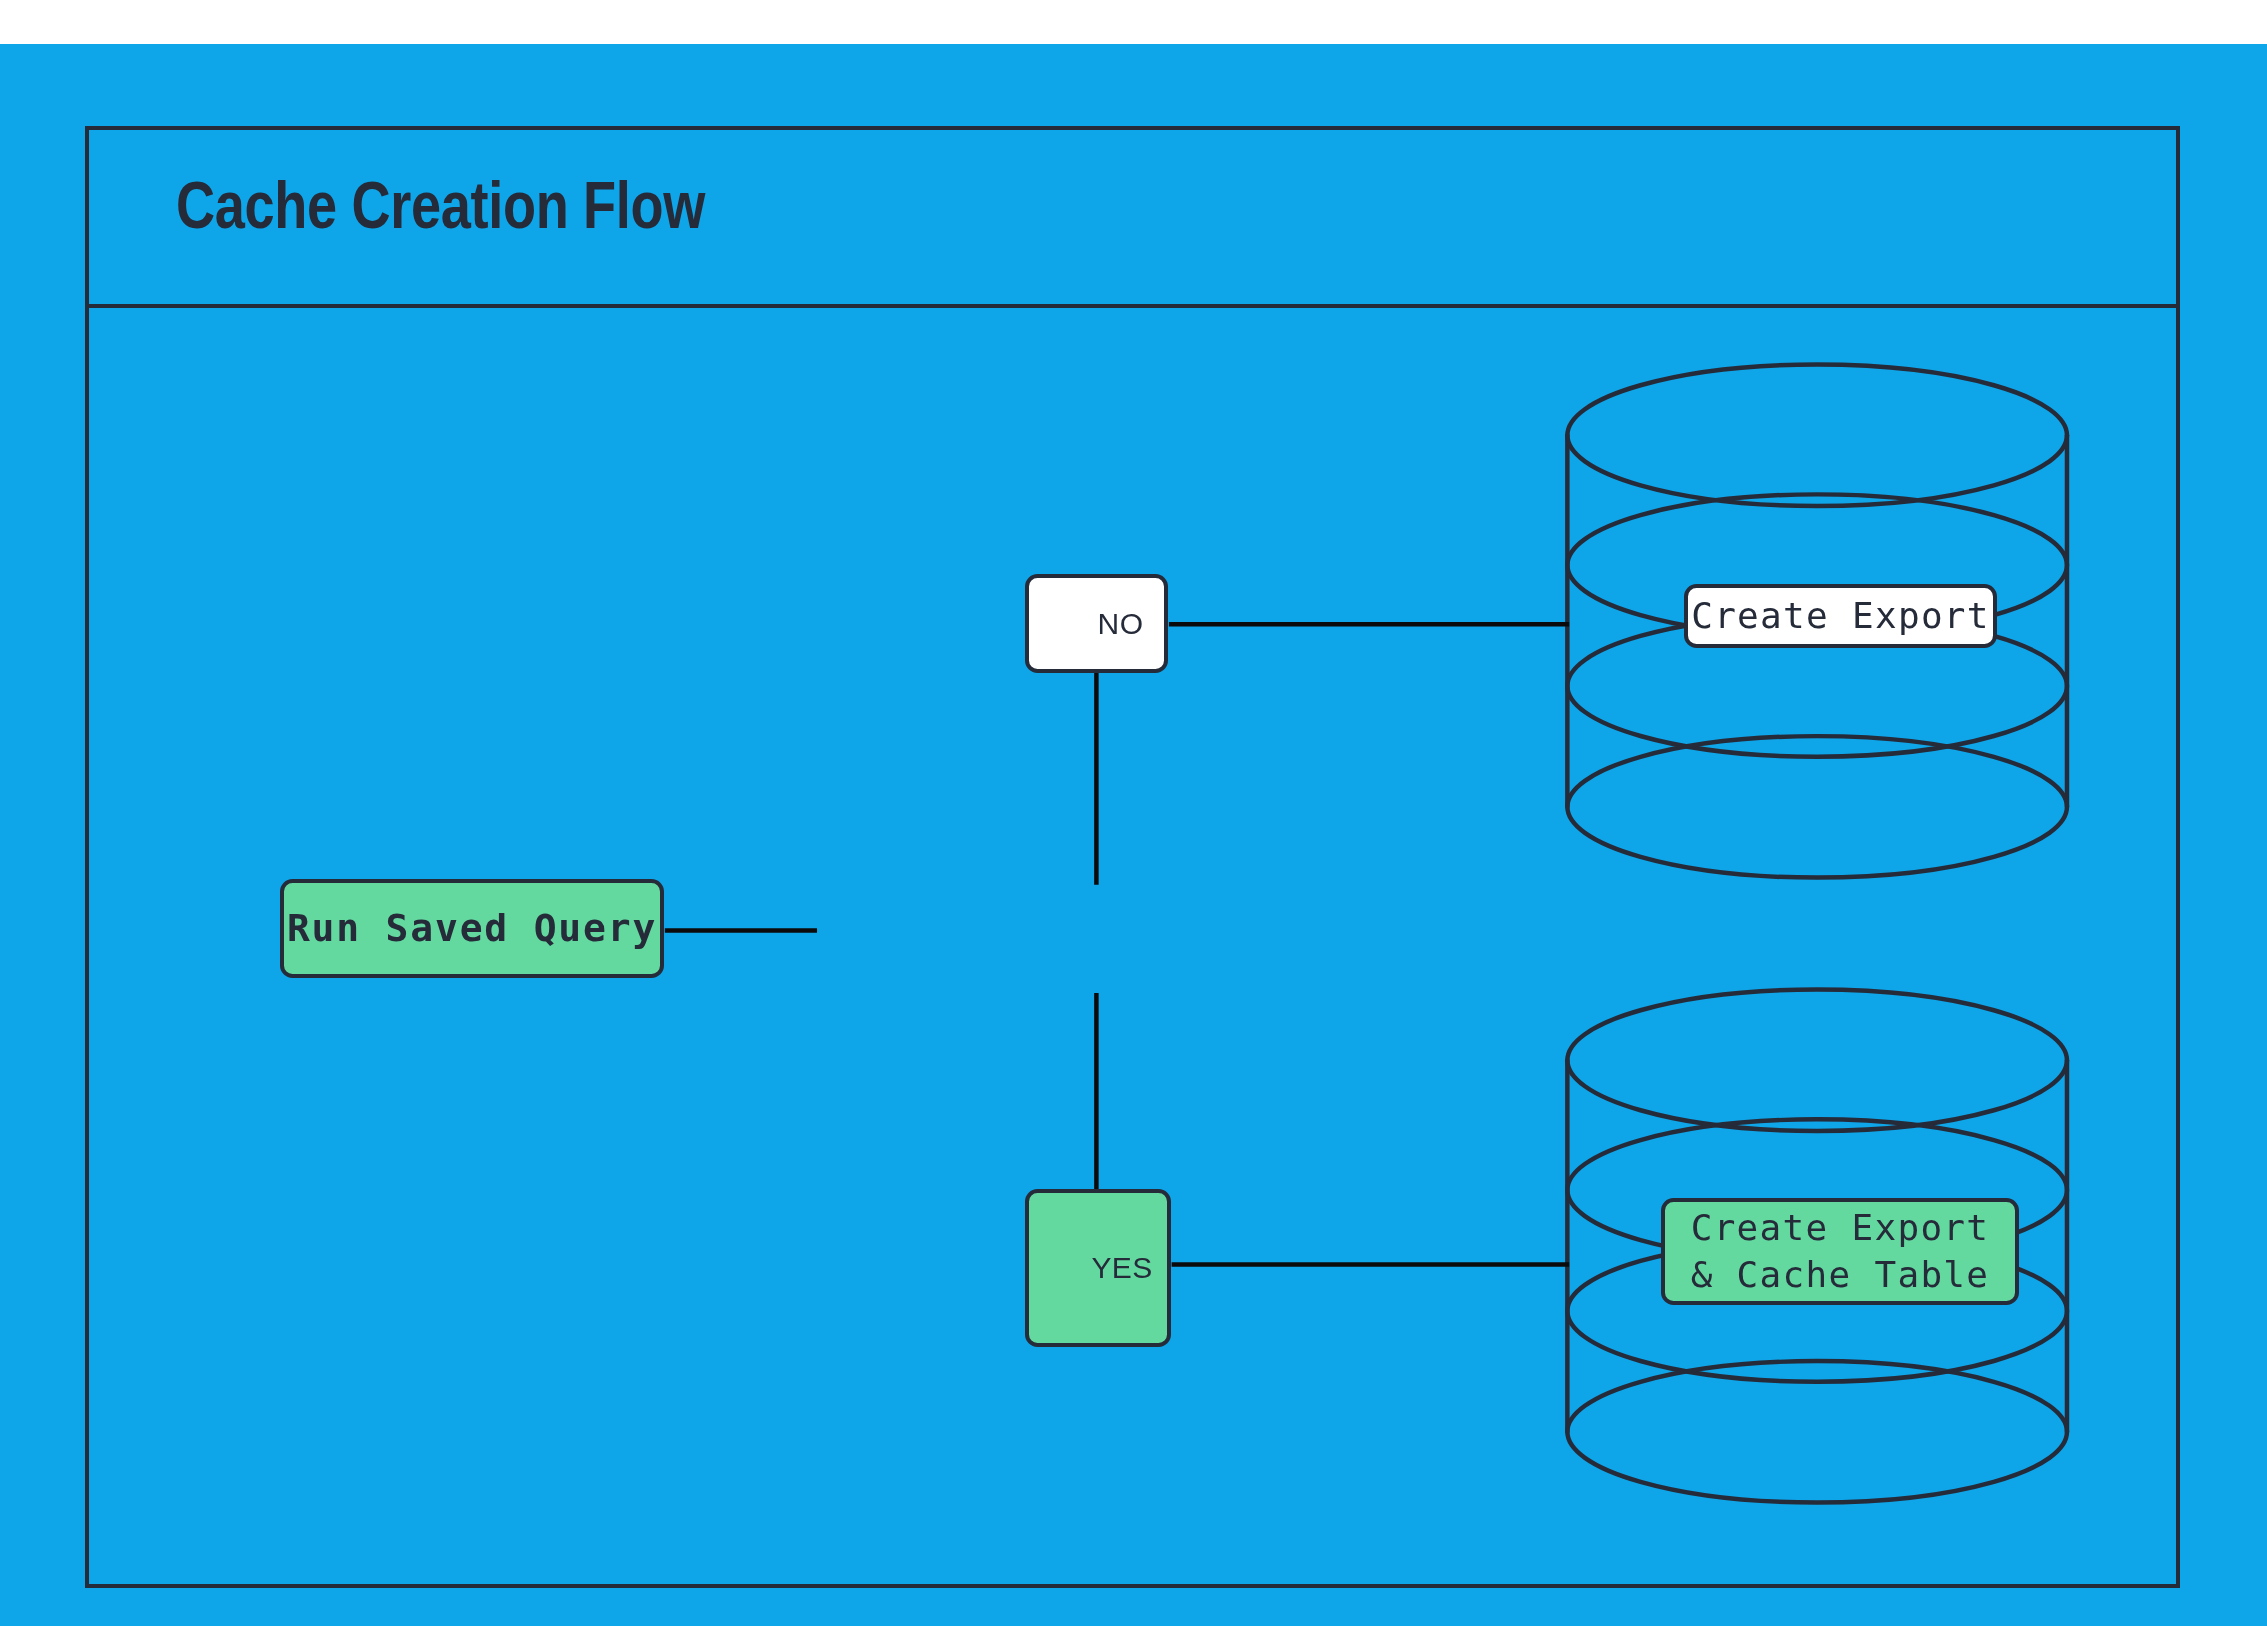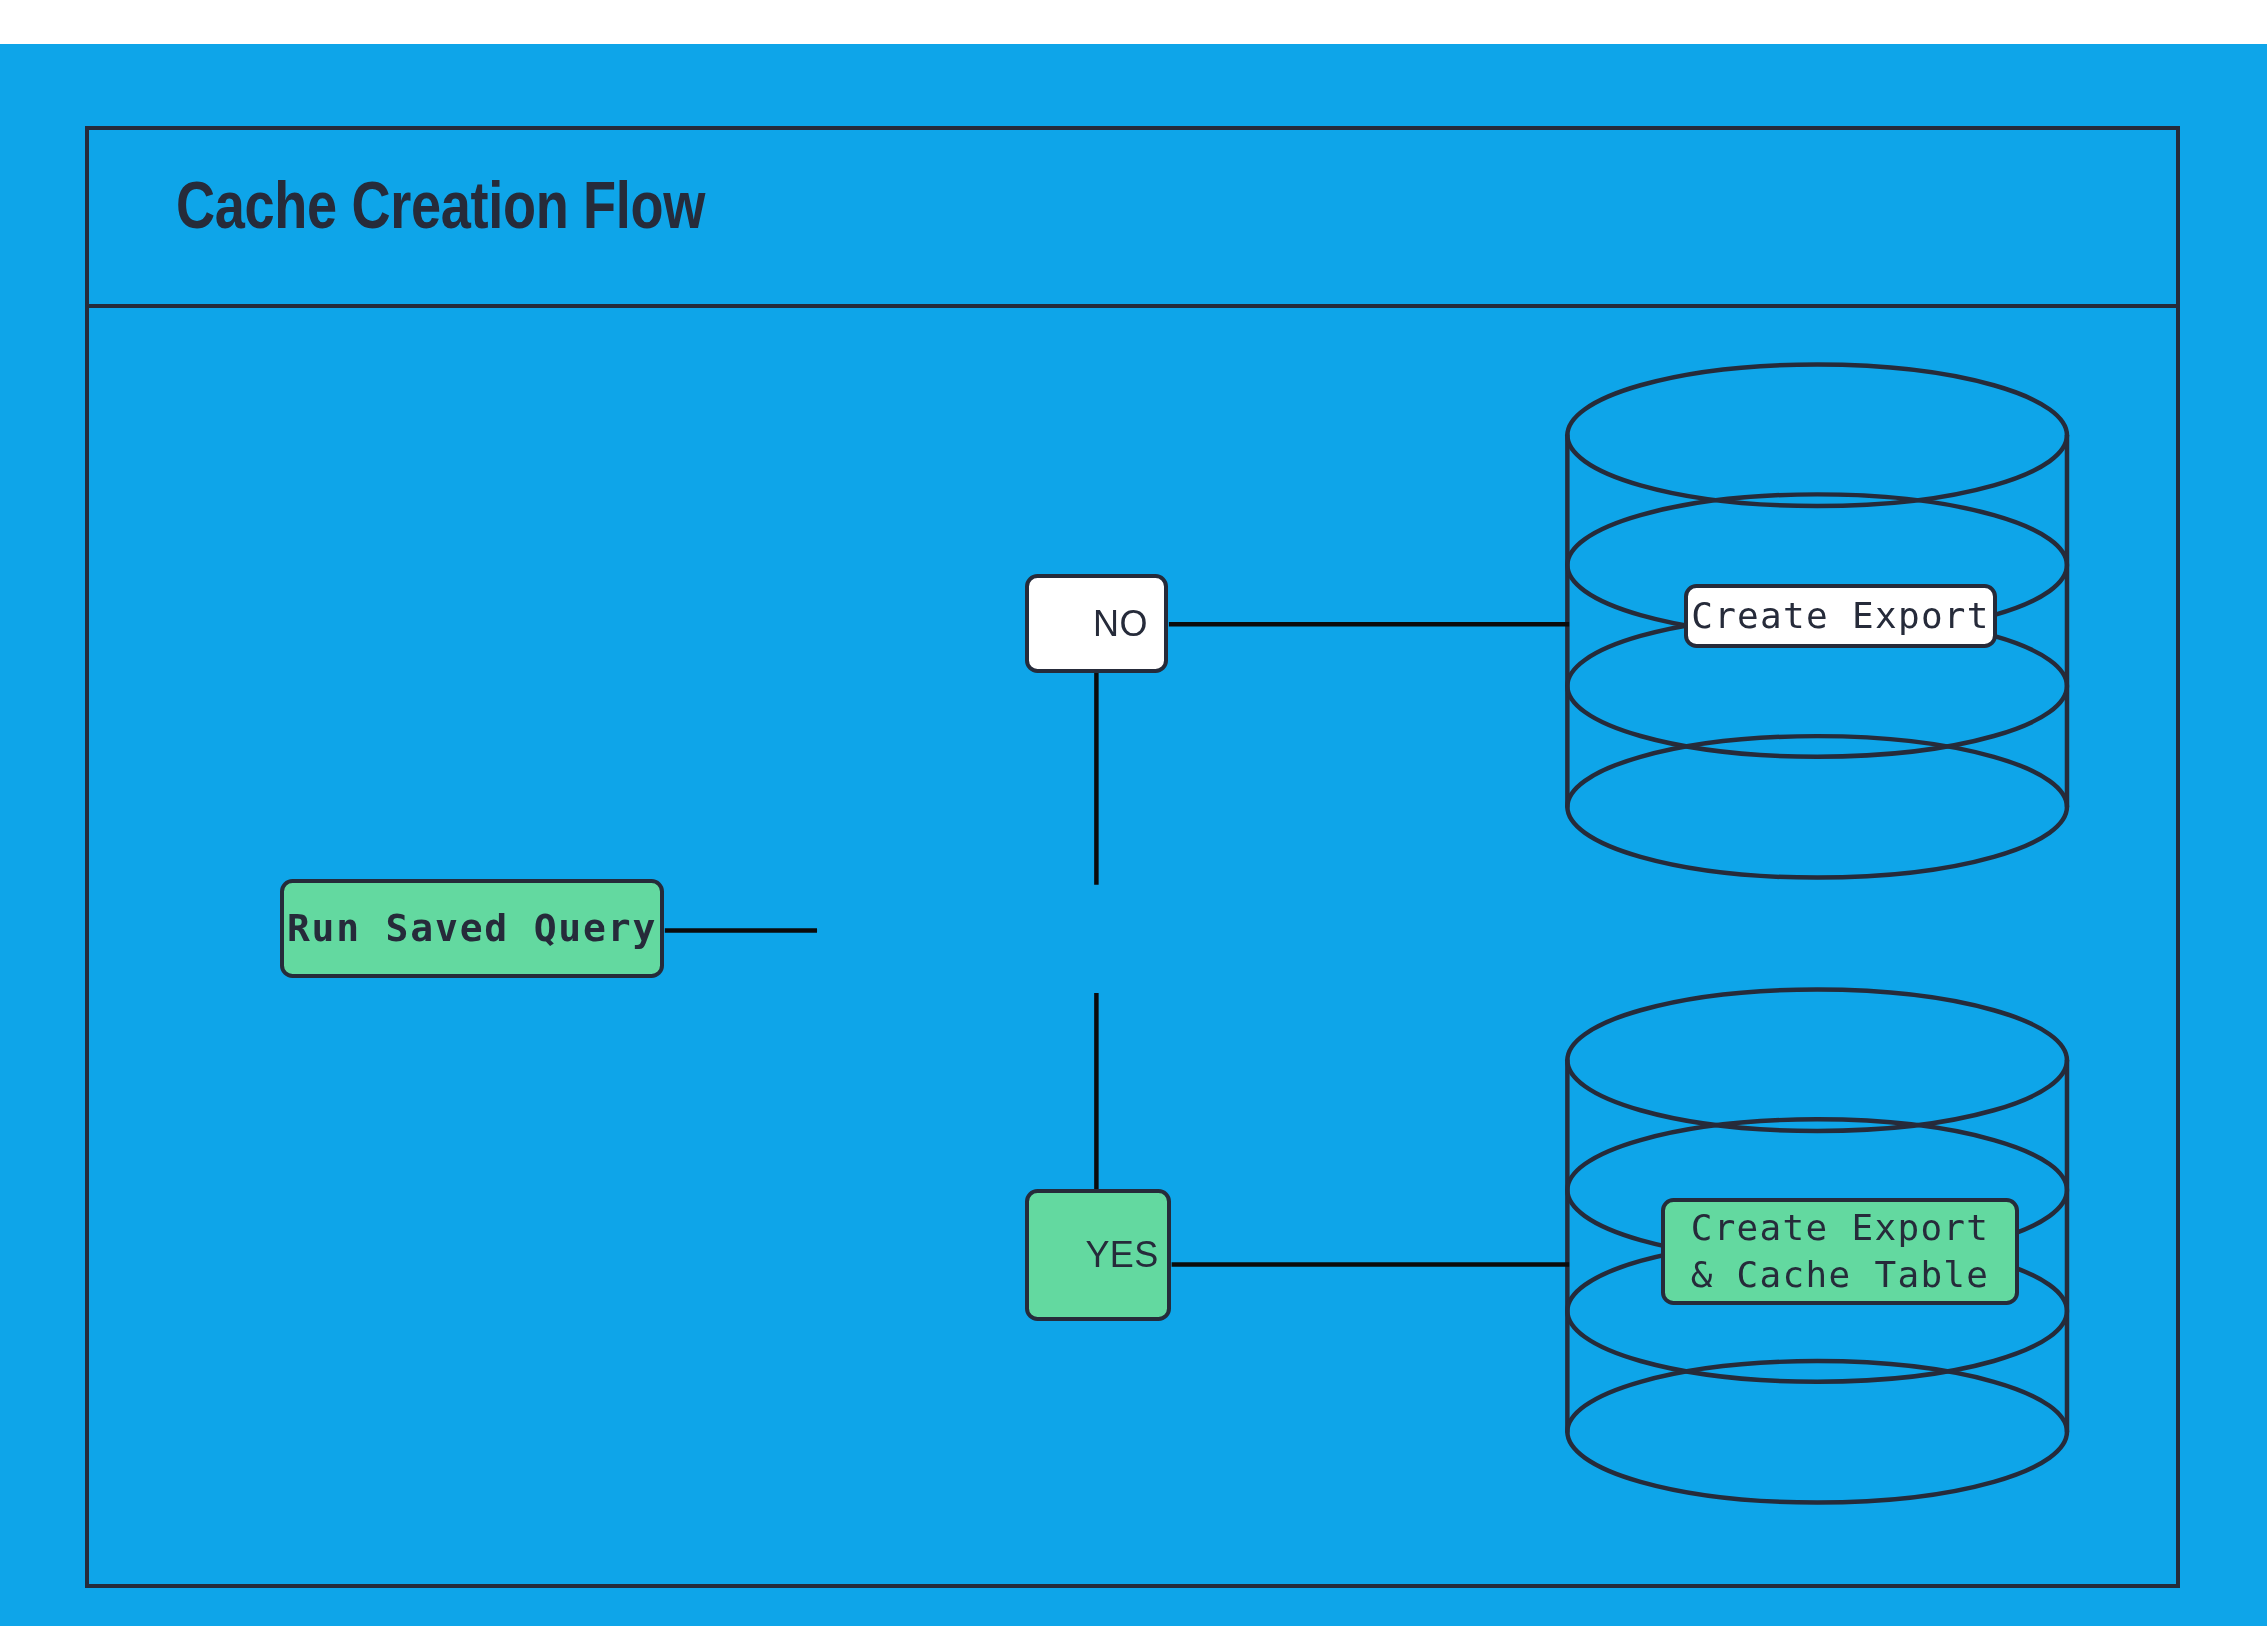--- a/index.html
+++ b/index.html
@@ -92,21 +92,21 @@
   .node-mono {
     font-family: "DejaVu Sans Mono", "Liberation Mono", monospace;
     font-size: 38px;
     letter-spacing: 1.8px;
     line-height: 1.22;
     white-space: pre;
     font-weight: bold;
   }
   .node-sans {
     font-family: "Liberation Sans", sans-serif;
-    font-size: 36px;
+    font-size: 30px;
     font-weight: normal;
     letter-spacing: 0.4px;
     padding-left: 48px;
   }
 
   .node-green {
     background: #63d9a0;
     color: #262b3a;
   }
   .node-white {
@@ -123,21 +123,21 @@
     left: 280px; top: 835px; width: 384px; height: 99px;
   }
   #node-decision {
     left: 815px; top: 839px; width: 609px; height: 112px;
     border-radius: 9px;
   }
   #node-no {
     left: 1025px; top: 530px; width: 143px; height: 99px;
   }
   #node-yes {
-    left: 1025px; top: 1145px; width: 146px; height: 132px;
+    left: 1025px; top: 1145px; width: 146px; height: 158px;
   }
 
   
   .cyl-label {
     position: absolute;
     box-sizing: border-box;
     border: 4.5px solid #262b3a;
     border-radius: 12.5px;
     display: flex;
     align-items: center;

